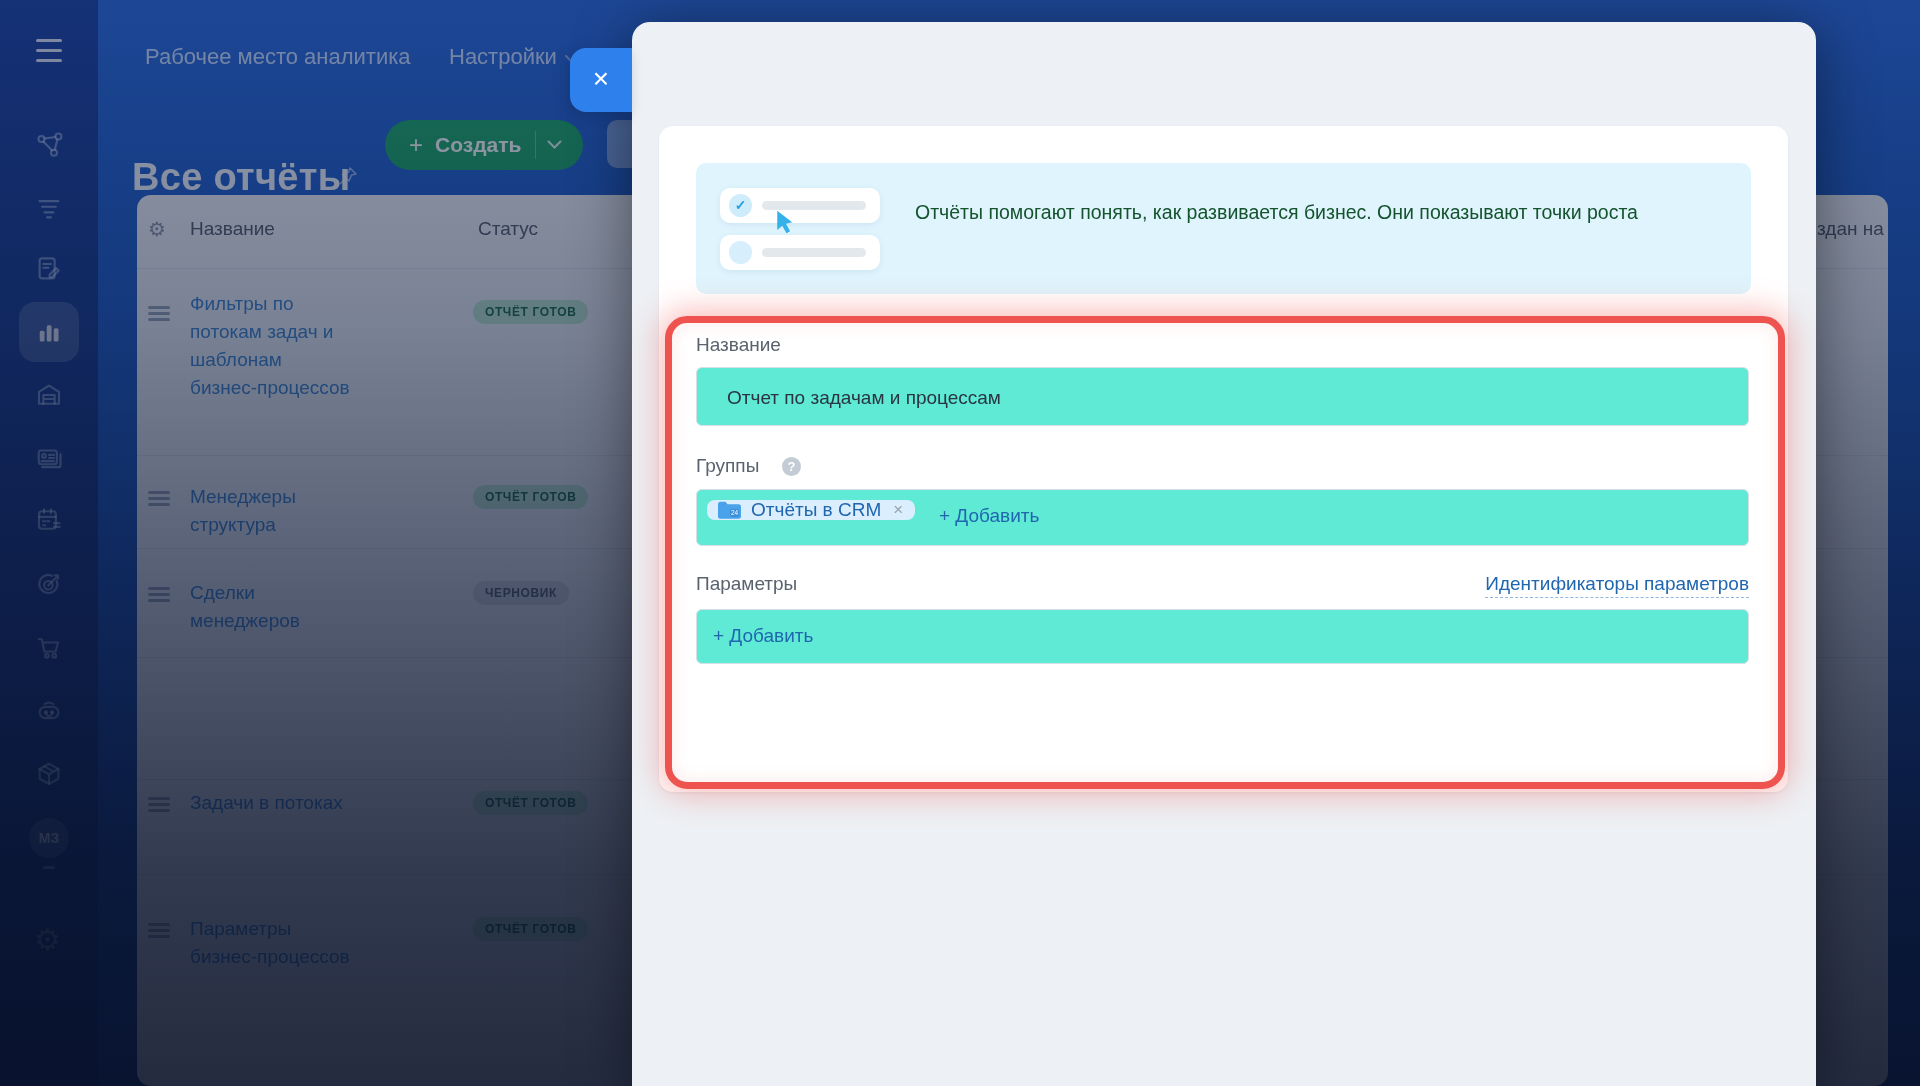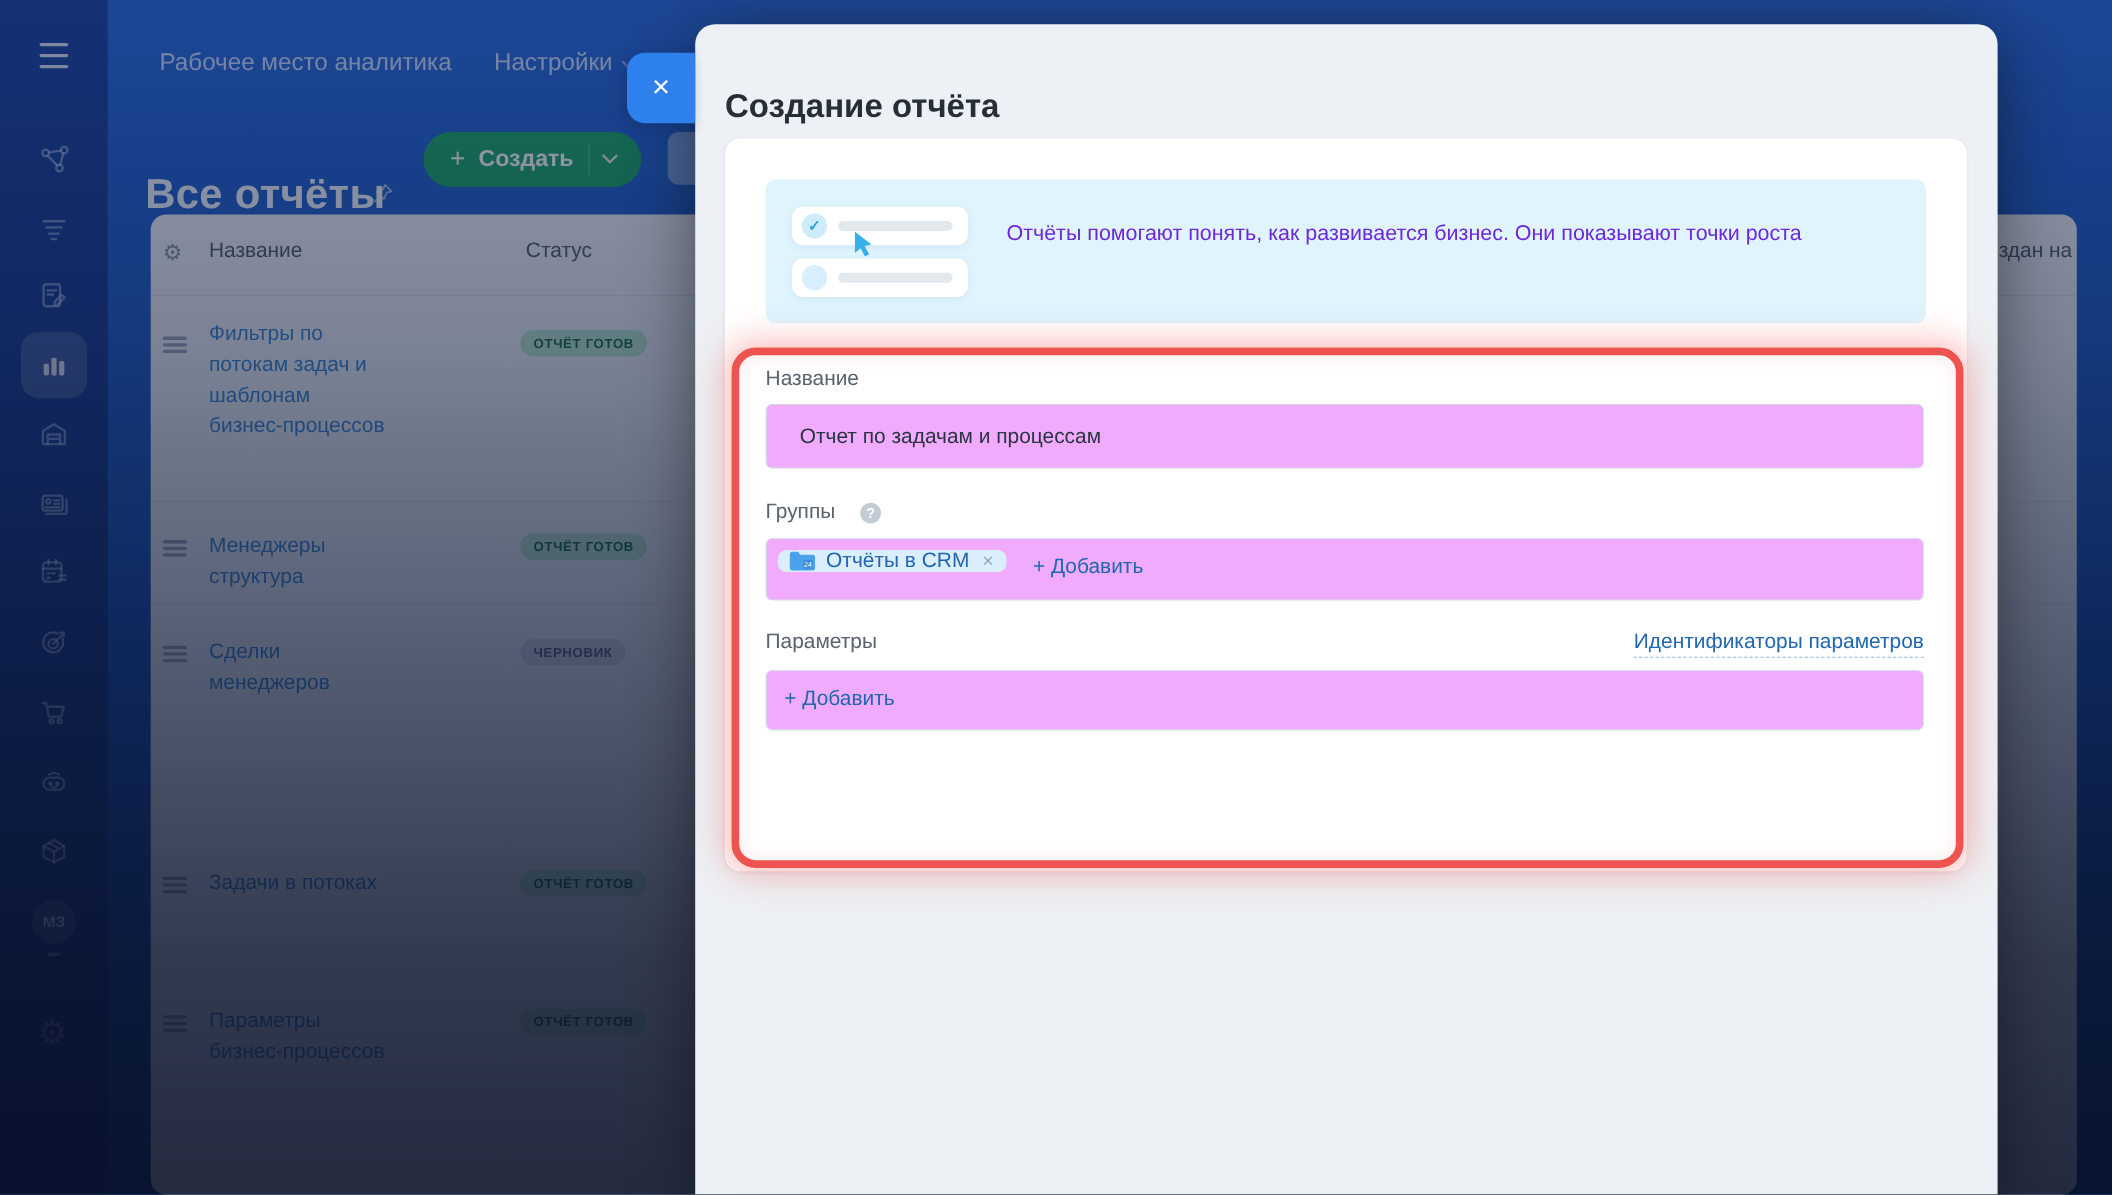--- a/index.html
+++ b/index.html
@@ -48,23 +48,23 @@
   .close-tab{position:absolute;left:-62px;top:26px;width:62px;height:64px;border-radius:16px 0 0 16px;
     background:#2e80ec;color:#fff;font-size:28px;line-height:62px;text-align:center;box-shadow:-4px 4px 14px rgba(10,30,80,.25);}
   .m-title{position:absolute;left:27px;top:58px;font-size:30px;font-weight:600;color:#262e38;}
   .card{position:absolute;left:27px;top:104px;width:1129px;height:666px;background:#ffffff;border-radius:14px;
     box-shadow:0 1px 3px rgba(60,70,90,.07);}
   .banner{position:absolute;left:37px;top:37px;width:1055px;height:131px;border-radius:10px;background:#dff4fd;}
   .pill{position:absolute;left:24px;width:160px;height:35px;border-radius:10px;background:#fff;
     box-shadow:0 2px 6px rgba(80,130,170,.12);}
   .pill .circ{position:absolute;left:9px;top:6px;width:23px;height:23px;border-radius:50%;}
   .pill .bar{position:absolute;left:42px;top:13px;width:104px;height:9px;border-radius:5px;background:#e3e8ed;}
-  .banner-text{position:absolute;left:219px;top:33px;font-size:19.5px;line-height:33px;color:#6d28d9;}
+  .banner-text{position:absolute;left:219px;top:33px;font-size:19.5px;line-height:33px;color:#14532d;}
   .f-label{position:absolute;left:37px;font-size:19px;color:#59626d;}
-  .f-box{position:absolute;left:37px;width:1053px;background:#f0abfc;border:1.5px solid #d6dee6;border-radius:6px;box-sizing:border-box;}
+  .f-box{position:absolute;left:37px;width:1053px;background:#5eead4;border:1.5px solid #d6dee6;border-radius:6px;box-sizing:border-box;}
   .blue-link{color:#2067b0;font-size:19px;text-decoration:none;}
   .chip{position:absolute;left:10px;top:10px;height:20px;border-radius:8px;background:#dbeefd;
     display:flex;align-items:center;padding:0 12px 0 10px;}
   .chip .x{margin-left:12px;color:#97a2ae;font-size:17px;}
   .help{position:absolute;left:86px;top:2px;width:19px;height:19px;border-radius:50%;background:#c3cbd4;
     color:#fff;font-size:13px;font-weight:700;text-align:center;line-height:19px;}
   .red-ring{position:absolute;left:33px;top:294px;width:1120px;height:473px;border:7px solid #ef5350;
     border-radius:22px;box-sizing:border-box;box-shadow:0 0 30px 6px rgba(240,85,80,.38), inset 0 0 18px rgba(240,85,80,.12);
     pointer-events:none;}
   .m-footer{position:absolute;left:0;top:1010px;width:1184px;height:54px;background:#ffffff;}
@@ -262,21 +262,20 @@
       <svg width="50" height="60" viewBox="0 0 50 60">
           <path d="M12 8l26 22-26 22" fill="none" stroke="rgba(255,255,255,.18)" stroke-width="7" stroke-linecap="round" stroke-linejoin="round"></path>
         </svg>
     </div>
   </div>
 
   <div class="dim"></div>
 
   <div class="modal">
     <div class="close-tab">×</div>
-    <div class="m-title">Создание отчёта</div>
 
     <div class="card">
 
       <div class="banner">
         <div class="pill" style="top:25px;">
           <span class="circ" style="background:#cfecfb;color:#2aa0dd;font-size:14px;font-weight:700;text-align:center;line-height:23px;">✓</span>
           <span class="bar"></span>
           <span class="abs" style="left:54px;top:22px;">
             <svg width="22" height="24" viewBox="0 0 12 17">
                 <path d="M0.5 0.5v13.6l3.6-3 2.9 5.4 2.6-1.5-2.9-5.3 4.4-1z" fill="#35b1ea"></path>

